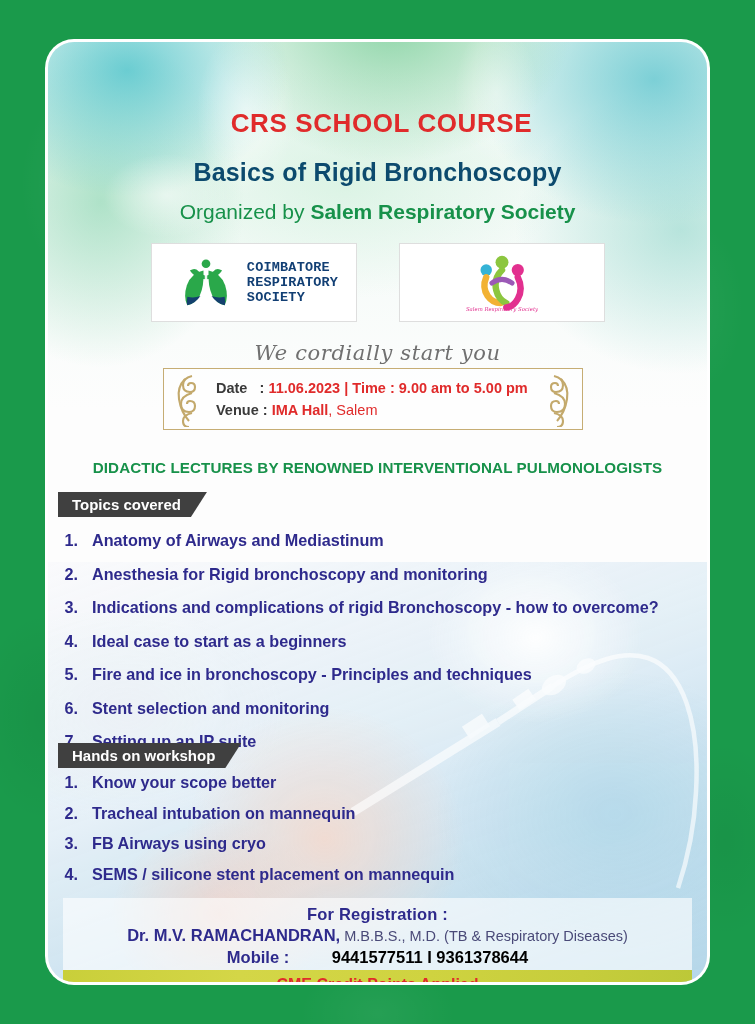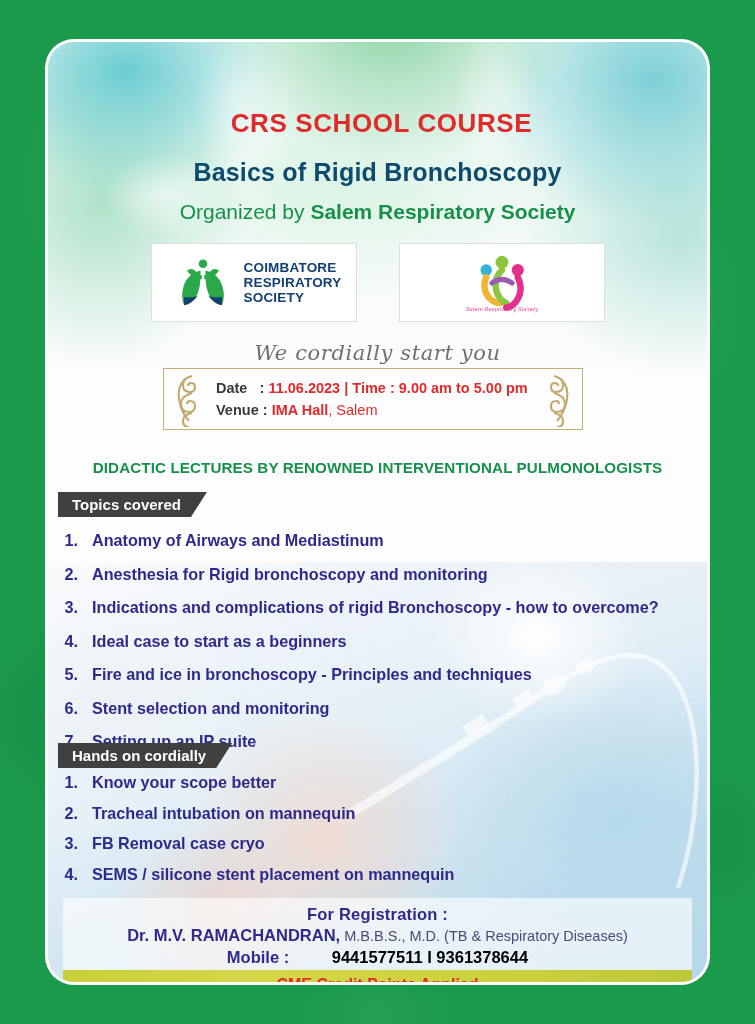--- a/index.html
+++ b/index.html
@@ -134,21 +134,21 @@
     gap: 42px;
   }
   .logo-box {
     background: #ffffff;
     border: 1px solid #dedede;
     box-sizing: border-box;
     display: flex;
     align-items: center;
     justify-content: center;
   }
-  #logo-crs { width: 206px; height: 79px; gap: 10px; padding-left: 6px; }
+  #logo-crs { width: 206px; height: 79px; gap: 10px; padding-left: 6px; font-family: Liberation Mono, monospace; }
   #logo-srs { width: 206px; height: 79px; }
   .crs-text {
     font-size: 13.5px;
     font-weight: bold;
     line-height: 1.12;
     color: #123f74;
     letter-spacing: .2px;
   }
 
   
@@ -399,33 +399,33 @@
         <div class="li">
           <span class="num">6.</span>
           <span class="txt">Stent selection and monitoring</span>
         </div>
         <div class="li">
           <span class="num">7.</span>
           <span class="txt">Setting up an IP suite</span>
         </div>
       </div>
 
-    <div class="badge" id="badge-hands">Hands on cordially</div>
+    <div class="badge" id="badge-hands">Hands on workshop</div>
     <div class="list" id="list-hands">
         <div class="li">
           <span class="num">1.</span>
           <span class="txt">Know your scope better</span>
         </div>
         <div class="li">
           <span class="num">2.</span>
           <span class="txt">Tracheal intubation on mannequin</span>
         </div>
         <div class="li">
           <span class="num">3.</span>
-          <span class="txt">FB Removal case cryo</span>
+          <span class="txt">FB Airways using cryo</span>
         </div>
         <div class="li">
           <span class="num">4.</span>
           <span class="txt">SEMS / silicone stent placement on mannequin</span>
         </div>
       </div>
 
     <div id="registration">
       <div id="reg-line1">For Registration  :</div>
       <div id="reg-line2">

